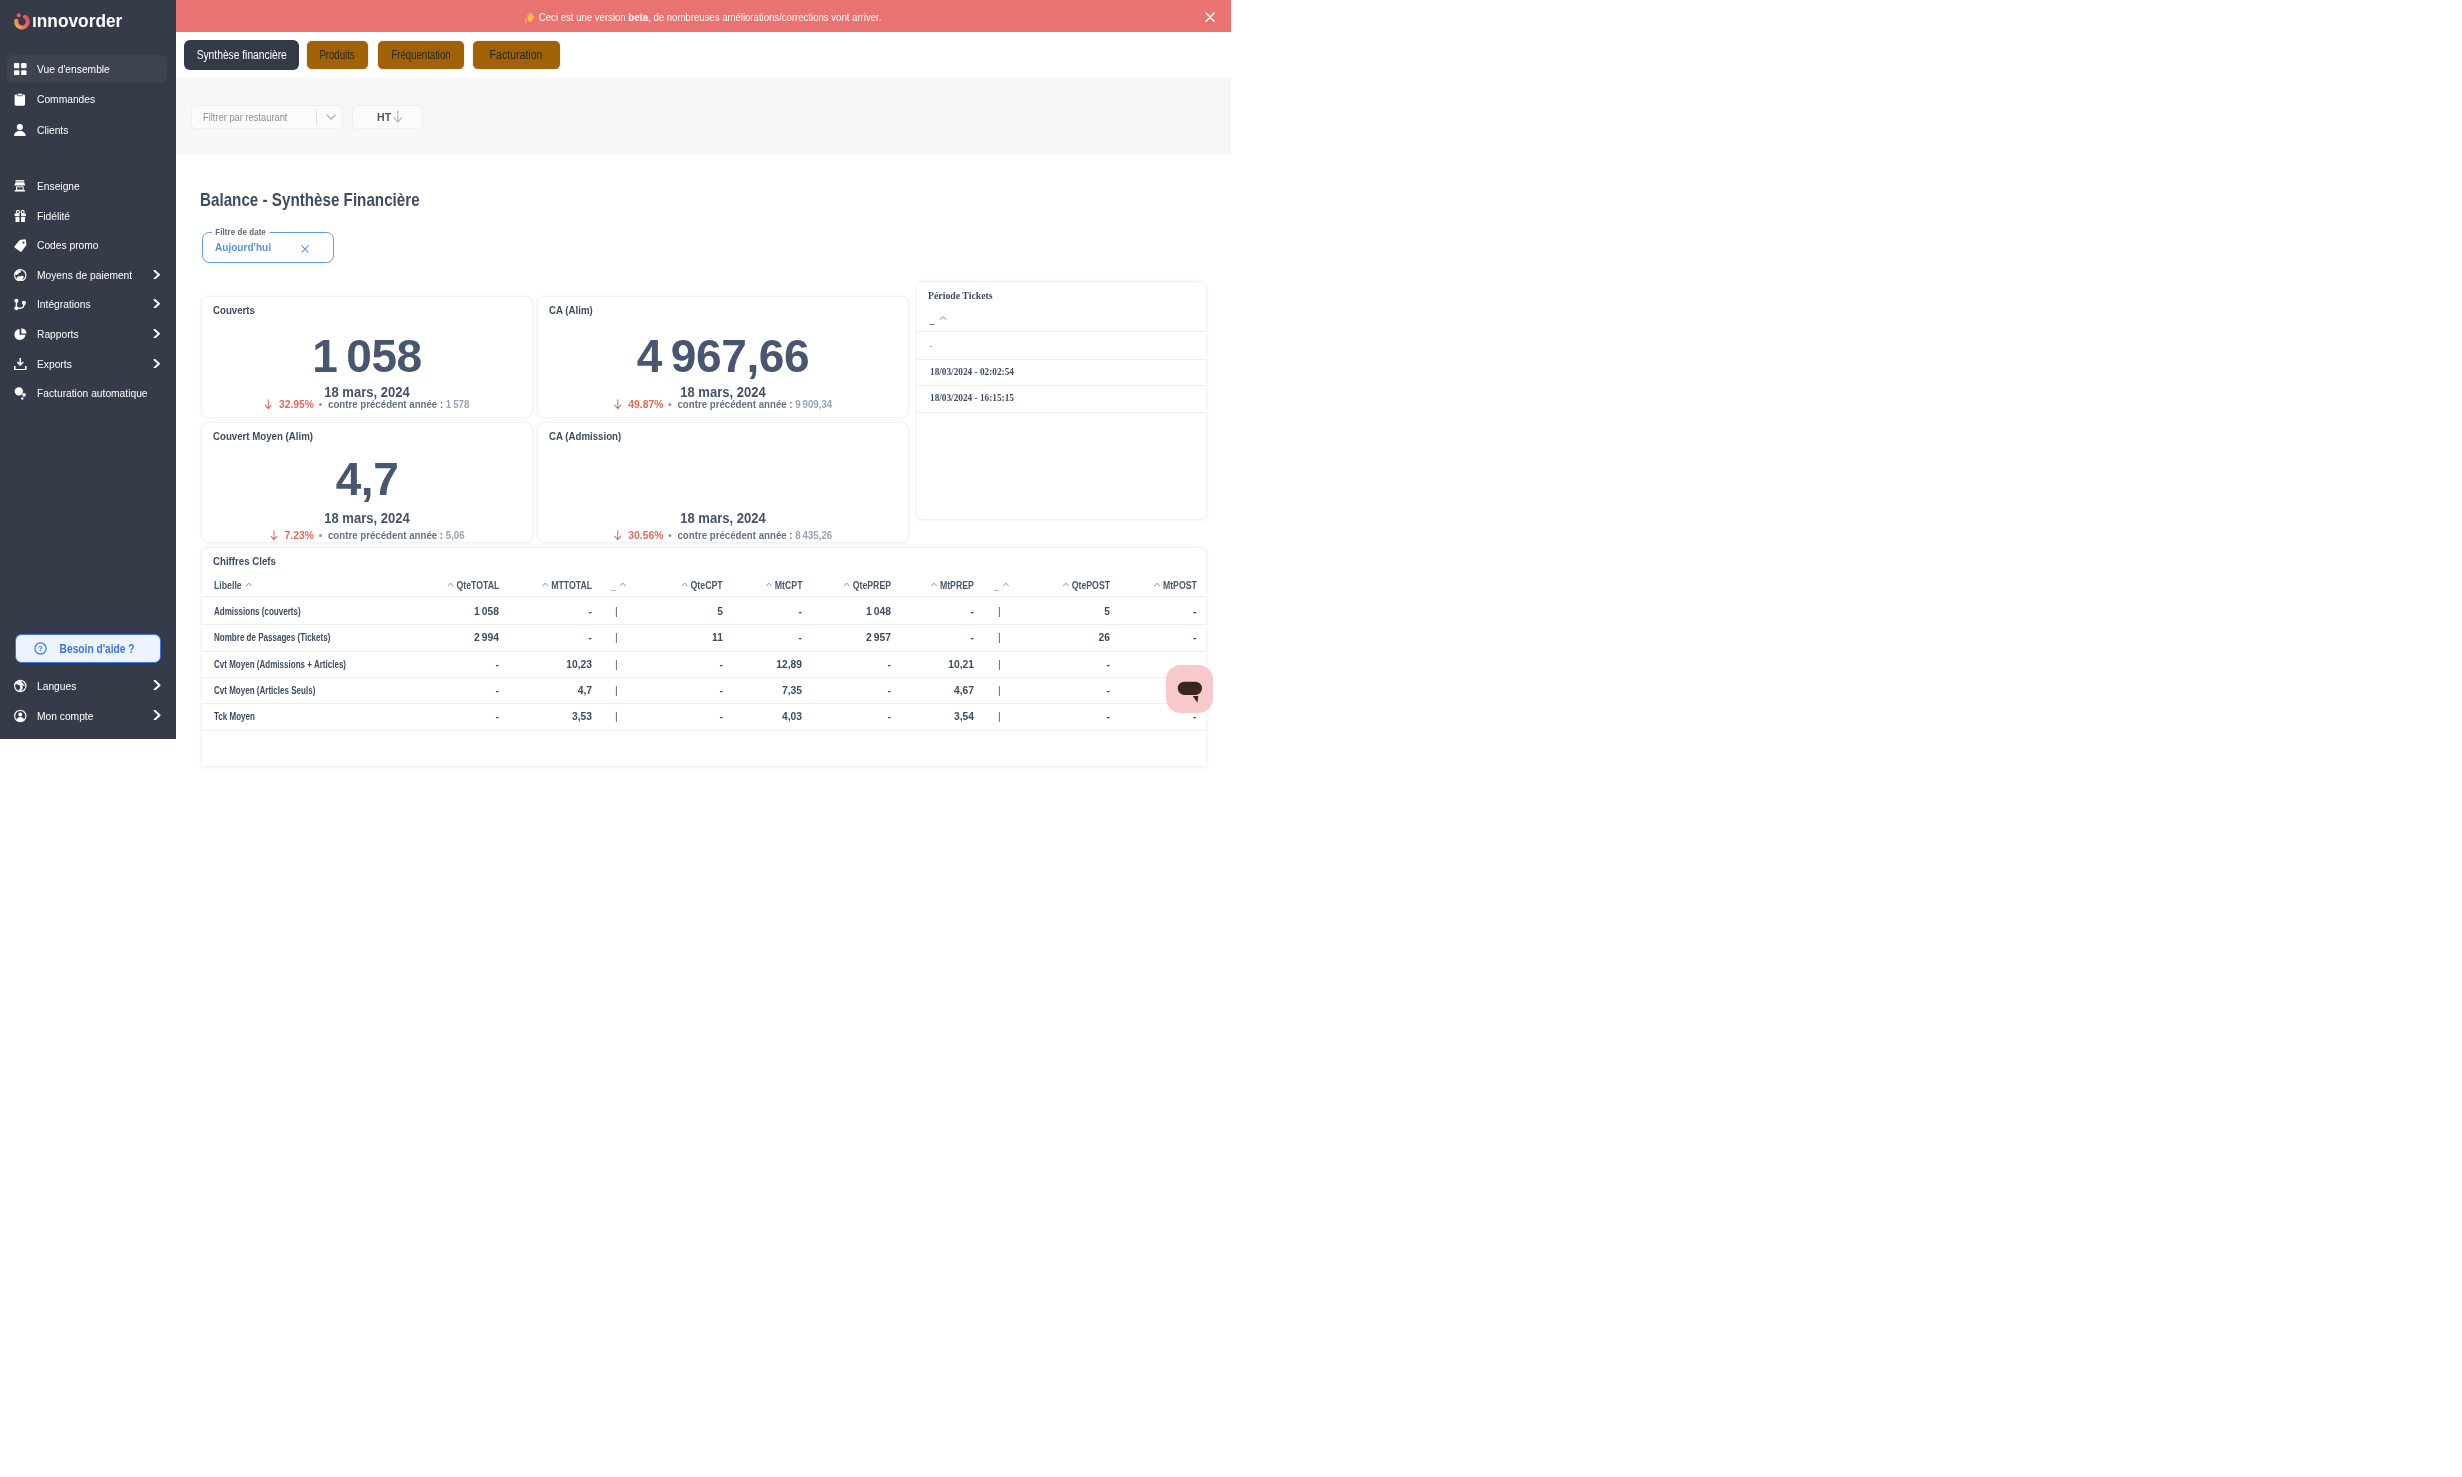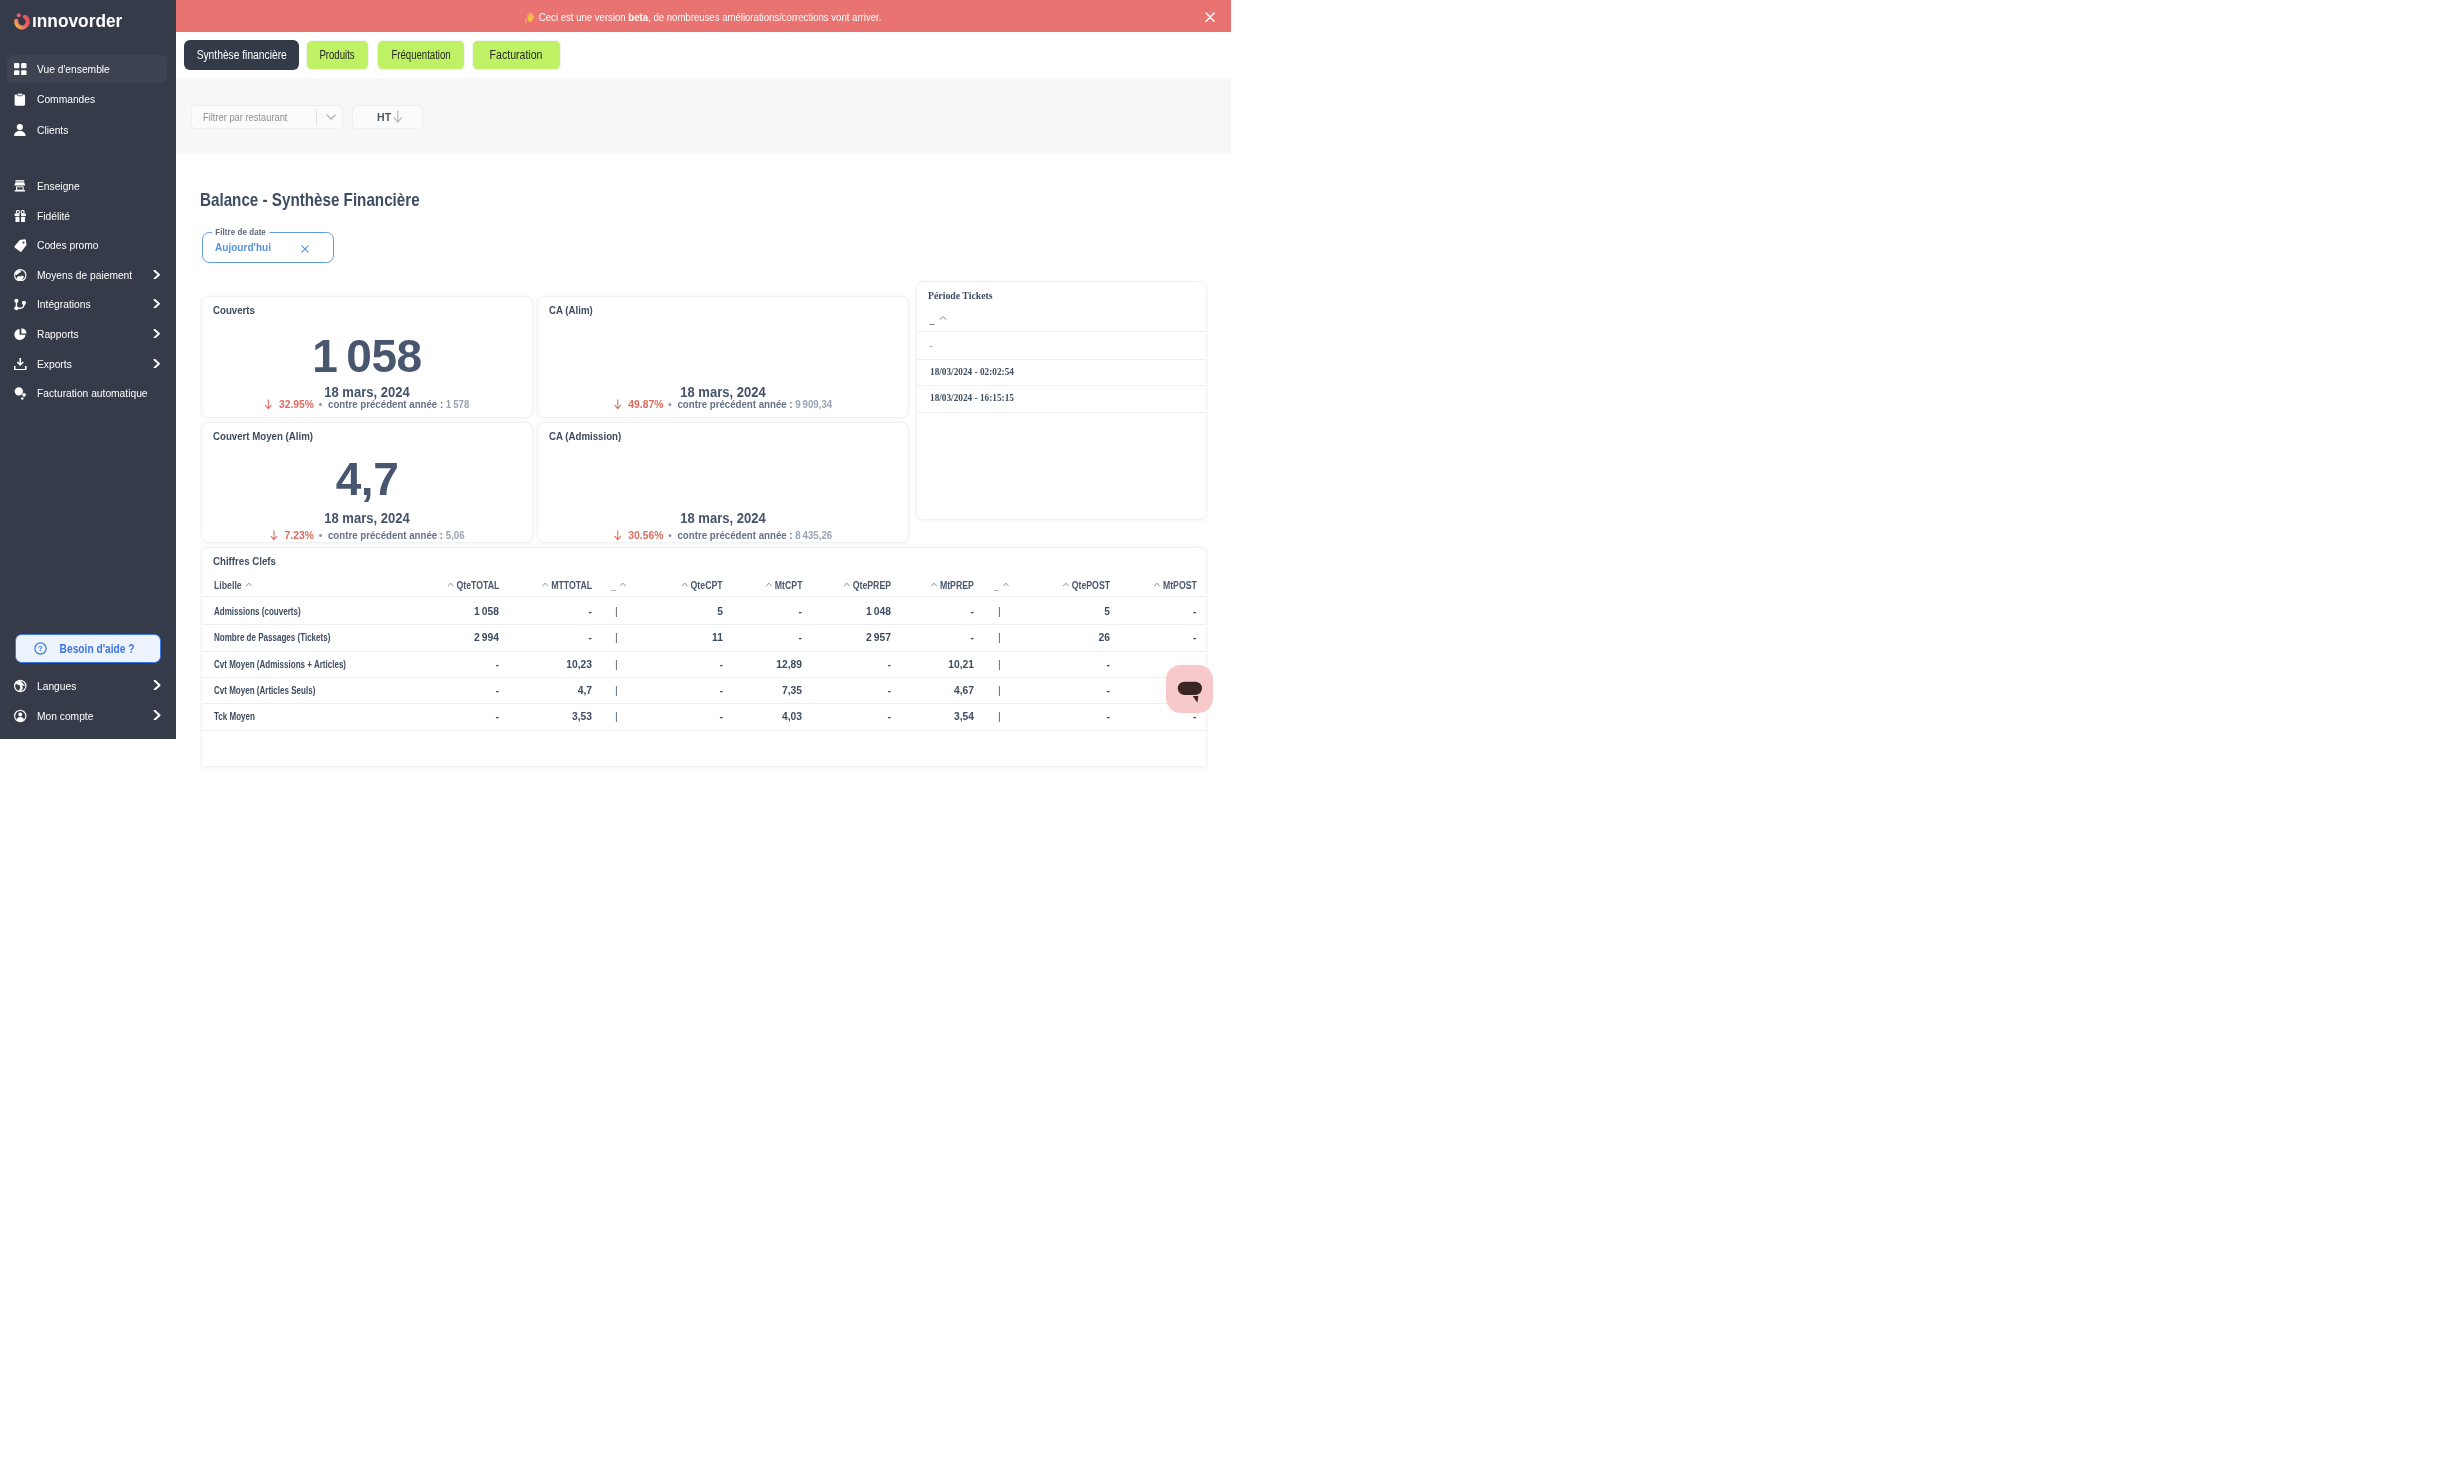--- a/index.html
+++ b/index.html
@@ -18,21 +18,21 @@
 
 
 #banner { position:absolute; left:176px; top:0; width:1055px; height:32px; background:#E87370; color:#fff; font-size:11.7px; display:flex; align-items:center; justify-content:center; }
 #banner .close { position:absolute; right:15.4px; top:11px; }
 
 
 #tabs { position:absolute; left:176px; top:32px; width:1055px; height:46px; background:#fff; }
 .tab { position:absolute; top:8px; height:30px; border-radius:5.9px; display:flex; align-items:center; justify-content:center; font-size:12px; }
 .tab > span { display:inline-block; transform:scaleX(0.8); white-space:nowrap; }
 .tab.on { background:#333A48; color:#fff; }
-.tab.off { background:#bef264; color:#262626; border:0.7px solid #F2F2F2; }
+.tab.off { background:#a16207; color:#262626; border:0.7px solid #F2F2F2; }
 
 
 #filterrow { position:absolute; left:176px; top:78px; width:1055px; height:76px; background:#F7F7F8; }
 .selbox { position:absolute; top:27px; height:23.5px; background:#FBFBFB; border:0.7px solid #EFEFEF; border-radius:4.4px; color:#8F8F8F; font-size:10.6px; display:flex; align-items:center; }
 
 
 #content { position:absolute; left:176px; top:155px; width:1055px; height:584px; background:#fff; }
 h1 { position:absolute; left:24px; top:34px; font-size:19px; font-weight:700; color:#3F4D63; transform:scaleX(0.8); transform-origin:left center; white-space:nowrap; }
 #datefilter { position:absolute; left:26px; top:77px; width:132px; height:31px; border:1.5px solid #5D9BE4; border-radius:7.3px; background:#fff; }
 #datefilter .lab { position:absolute; left:8.8px; top:-5.9px; background:#fff; padding:0 3.7px; font-size:8.8px; font-weight:700; color:#5F6978; letter-spacing:0.1px; transform:scaleX(0.9); transform-origin:left center; white-space:nowrap; }
@@ -296,20 +296,21 @@
   <div class="card" style="left:25px; top:141px; width:332px; height:122px;">
     <div class="ctitle">Couverts</div>
     <div class="bignum" style="top:37px; line-height:45px;">1 058</div>
     <div class="cdate" style="top:87px;"><span>18 mars, 2024</span></div>
     <div class="cfoot" style="top:101px;"><span class="w"><svg style="vertical-align:-1.8px; margin-right:7.3px;" width="8" height="11" viewBox="0 0 11 15">
             <path d="M5.5 1 L5.5 13 M1.3 8.6 L5.5 13.3 L9.7 8.6" fill="none" stroke="#DF6A5E" stroke-width="1.5" stroke-linecap="round" stroke-linejoin="round"></path>
           </svg><span class="pct">32.95%</span><span class="bdot"></span> contre précédent année&nbsp;: <span class="old">1 578</span></span></div>
   </div>
   <div class="card" style="left:361px; top:141px; width:372px; height:122px;">
     <div class="ctitle">CA (Alim)</div>
+    <div class="bignum" style="top:37px; line-height:45px;">4 967,66</div>
     <div class="cdate" style="top:87px;"><span>18 mars, 2024</span></div>
     <div class="cfoot" style="top:101px;"><span class="w"><svg style="vertical-align:-1.8px; margin-right:7.3px;" width="8" height="11" viewBox="0 0 11 15">
             <path d="M5.5 1 L5.5 13 M1.3 8.6 L5.5 13.3 L9.7 8.6" fill="none" stroke="#DF6A5E" stroke-width="1.5" stroke-linecap="round" stroke-linejoin="round"></path>
           </svg><span class="pct">49.87%</span><span class="bdot"></span> contre précédent année&nbsp;: <span class="old">9 909,34</span></span></div>
   </div>
   <div class="card" style="left:740px; top:126px; width:291px; height:239px;font-family:Liberation Serif, serif;">
     <div class="ctitle" style="transform:scaleX(0.89);">Période Tickets</div>
     <div class="td" style="left:12.5px; top:31.5px; color:#4A586E;">_</div>
     <svg style="position:absolute; left:22px; top:34px;" width="8" height="4.4" viewBox="0 0 11 6">
         <path d="M1 5 L5.5 1 L10 5" fill="none" stroke="#9AA5B4" stroke-width="1.4"></path>

